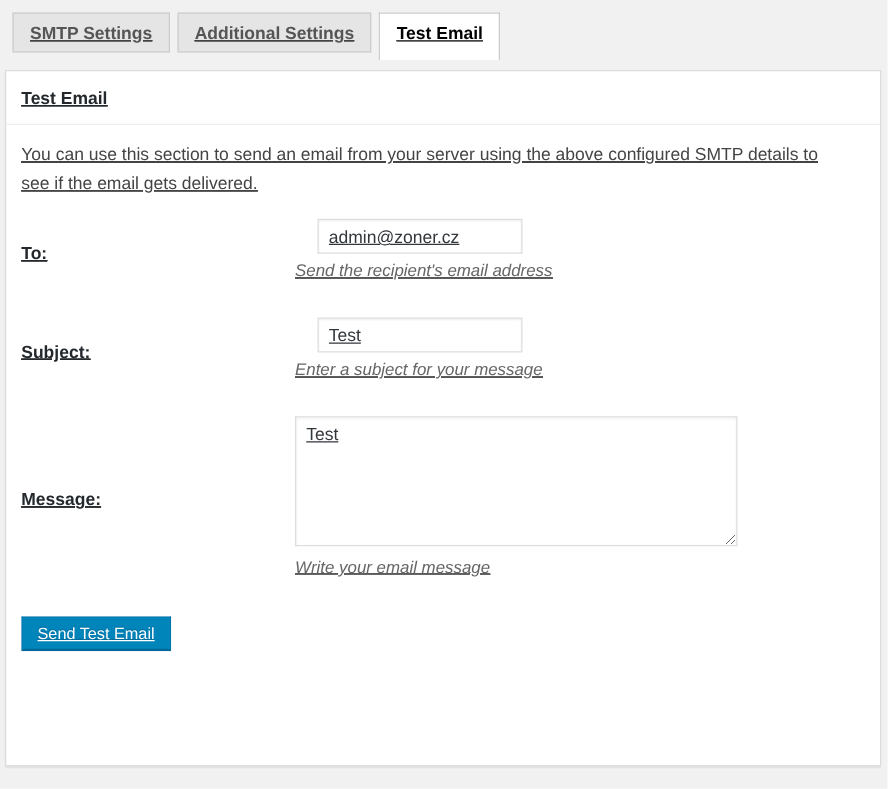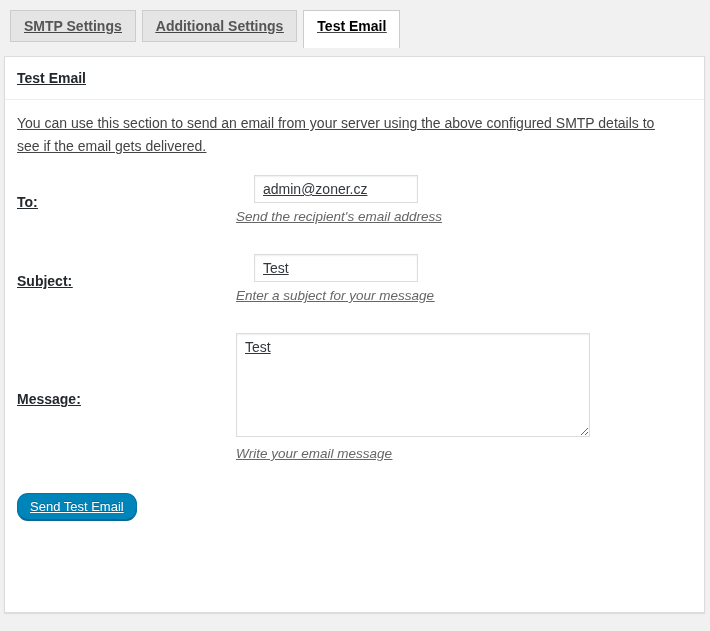--- a/index.html
+++ b/index.html
@@ -118,21 +118,21 @@
   .submit { margin-top: 32px; }
   .button-primary {
     display: inline-block;
     padding: 0 12px;
     height: 28px;
     line-height: 26px;
     background: #0085ba;
     border: 1px solid #0073aa;
     border-bottom-color: #006799;
     box-shadow: inset 0 -1px 0 #006799;
-    border-radius: 11px;
+    border-radius: 1px;
     color: #fff;
     font-size: 13px;
     font-family: "Liberation Sans", "DejaVu Sans", sans-serif;
     text-shadow: 0 -1px 1px #006799;
     cursor: pointer;
   }
 </style>
 </head>
 <body>
 

